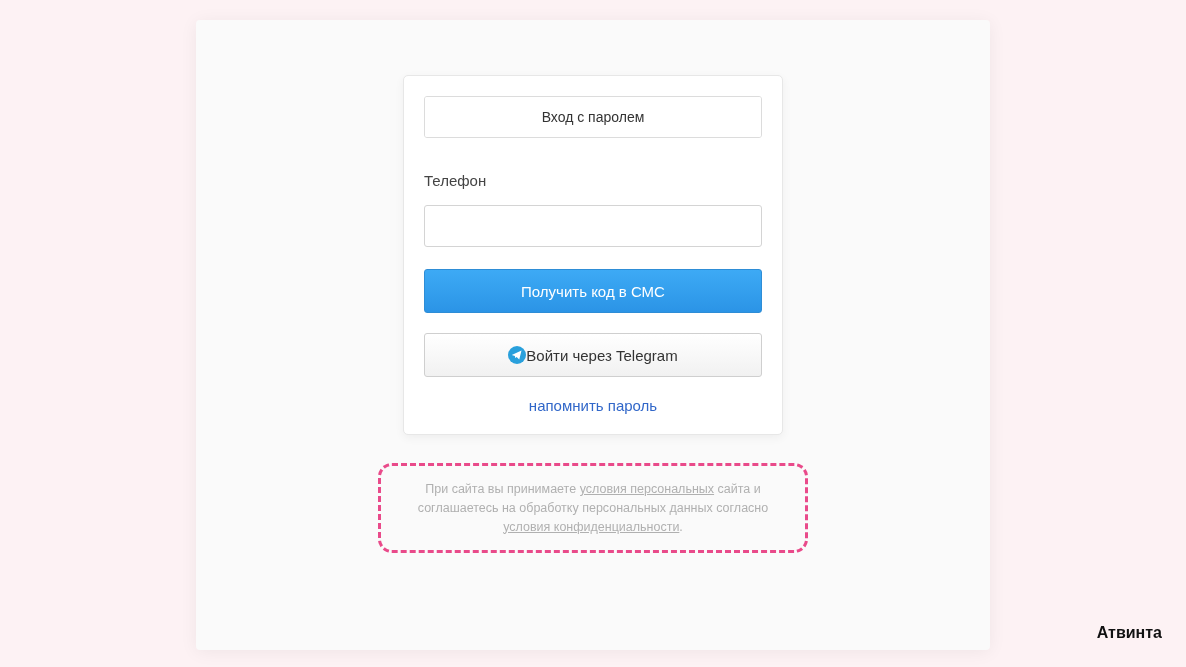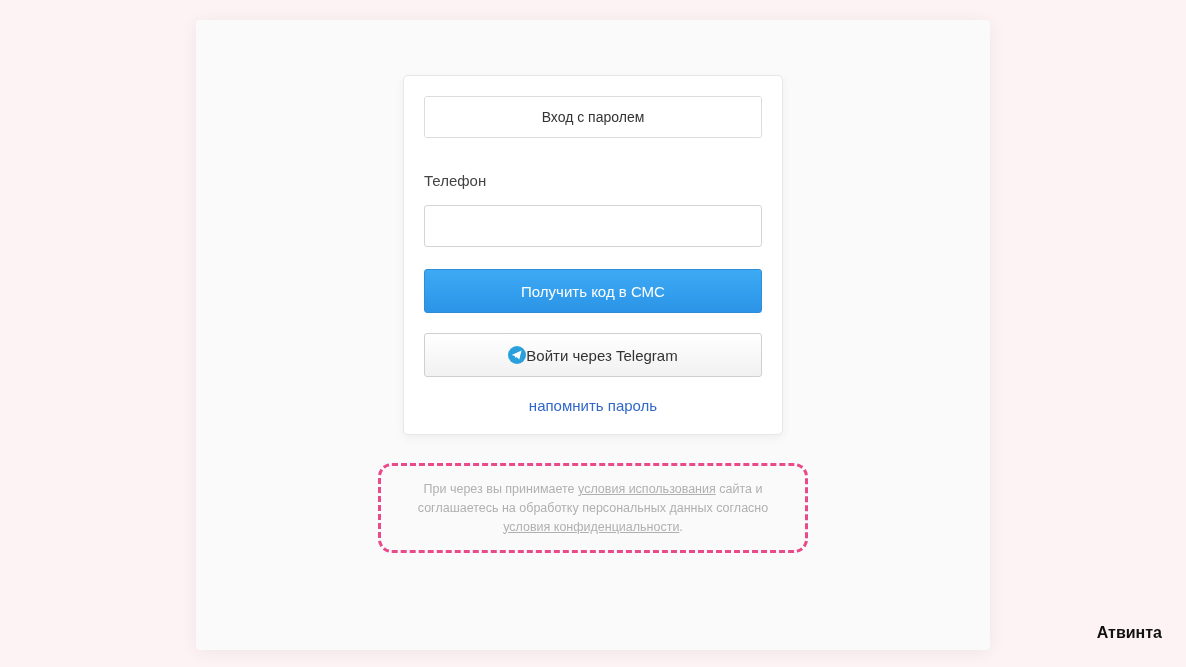--- a/index.html
+++ b/index.html
@@ -140,18 +140,18 @@
         <circle cx="12" cy="12" r="12" fill="#29a0dc"></circle>
         <path d="M5 12 L18 6 L15 18 L11.5 14.8 L9.5 16 L9.2 13.2 Z" fill="#fff"></path>
       </svg>
       <span>Войти через Telegram</span>
     </div>
 
     <a class="remind-link">напомнить пароль</a>
   </div>
 
   <div class="terms-box">
-    <span>При через вы принимаете </span><span class="u">условия использования</span><span> сайта и соглашаетесь на обработку персональных данных согласно </span><span class="u">условия конфиденциальности</span><span>.</span>
+    <span>При сайта вы принимаете </span><span class="u">условия персональных</span><span> сайта и соглашаетесь на обработку персональных данных согласно </span><span class="u">условия конфиденциальности</span><span>.</span>
   </div>
 
 </div>
 
 <div class="brand">Атвинта</div>
 
 </body></html>

